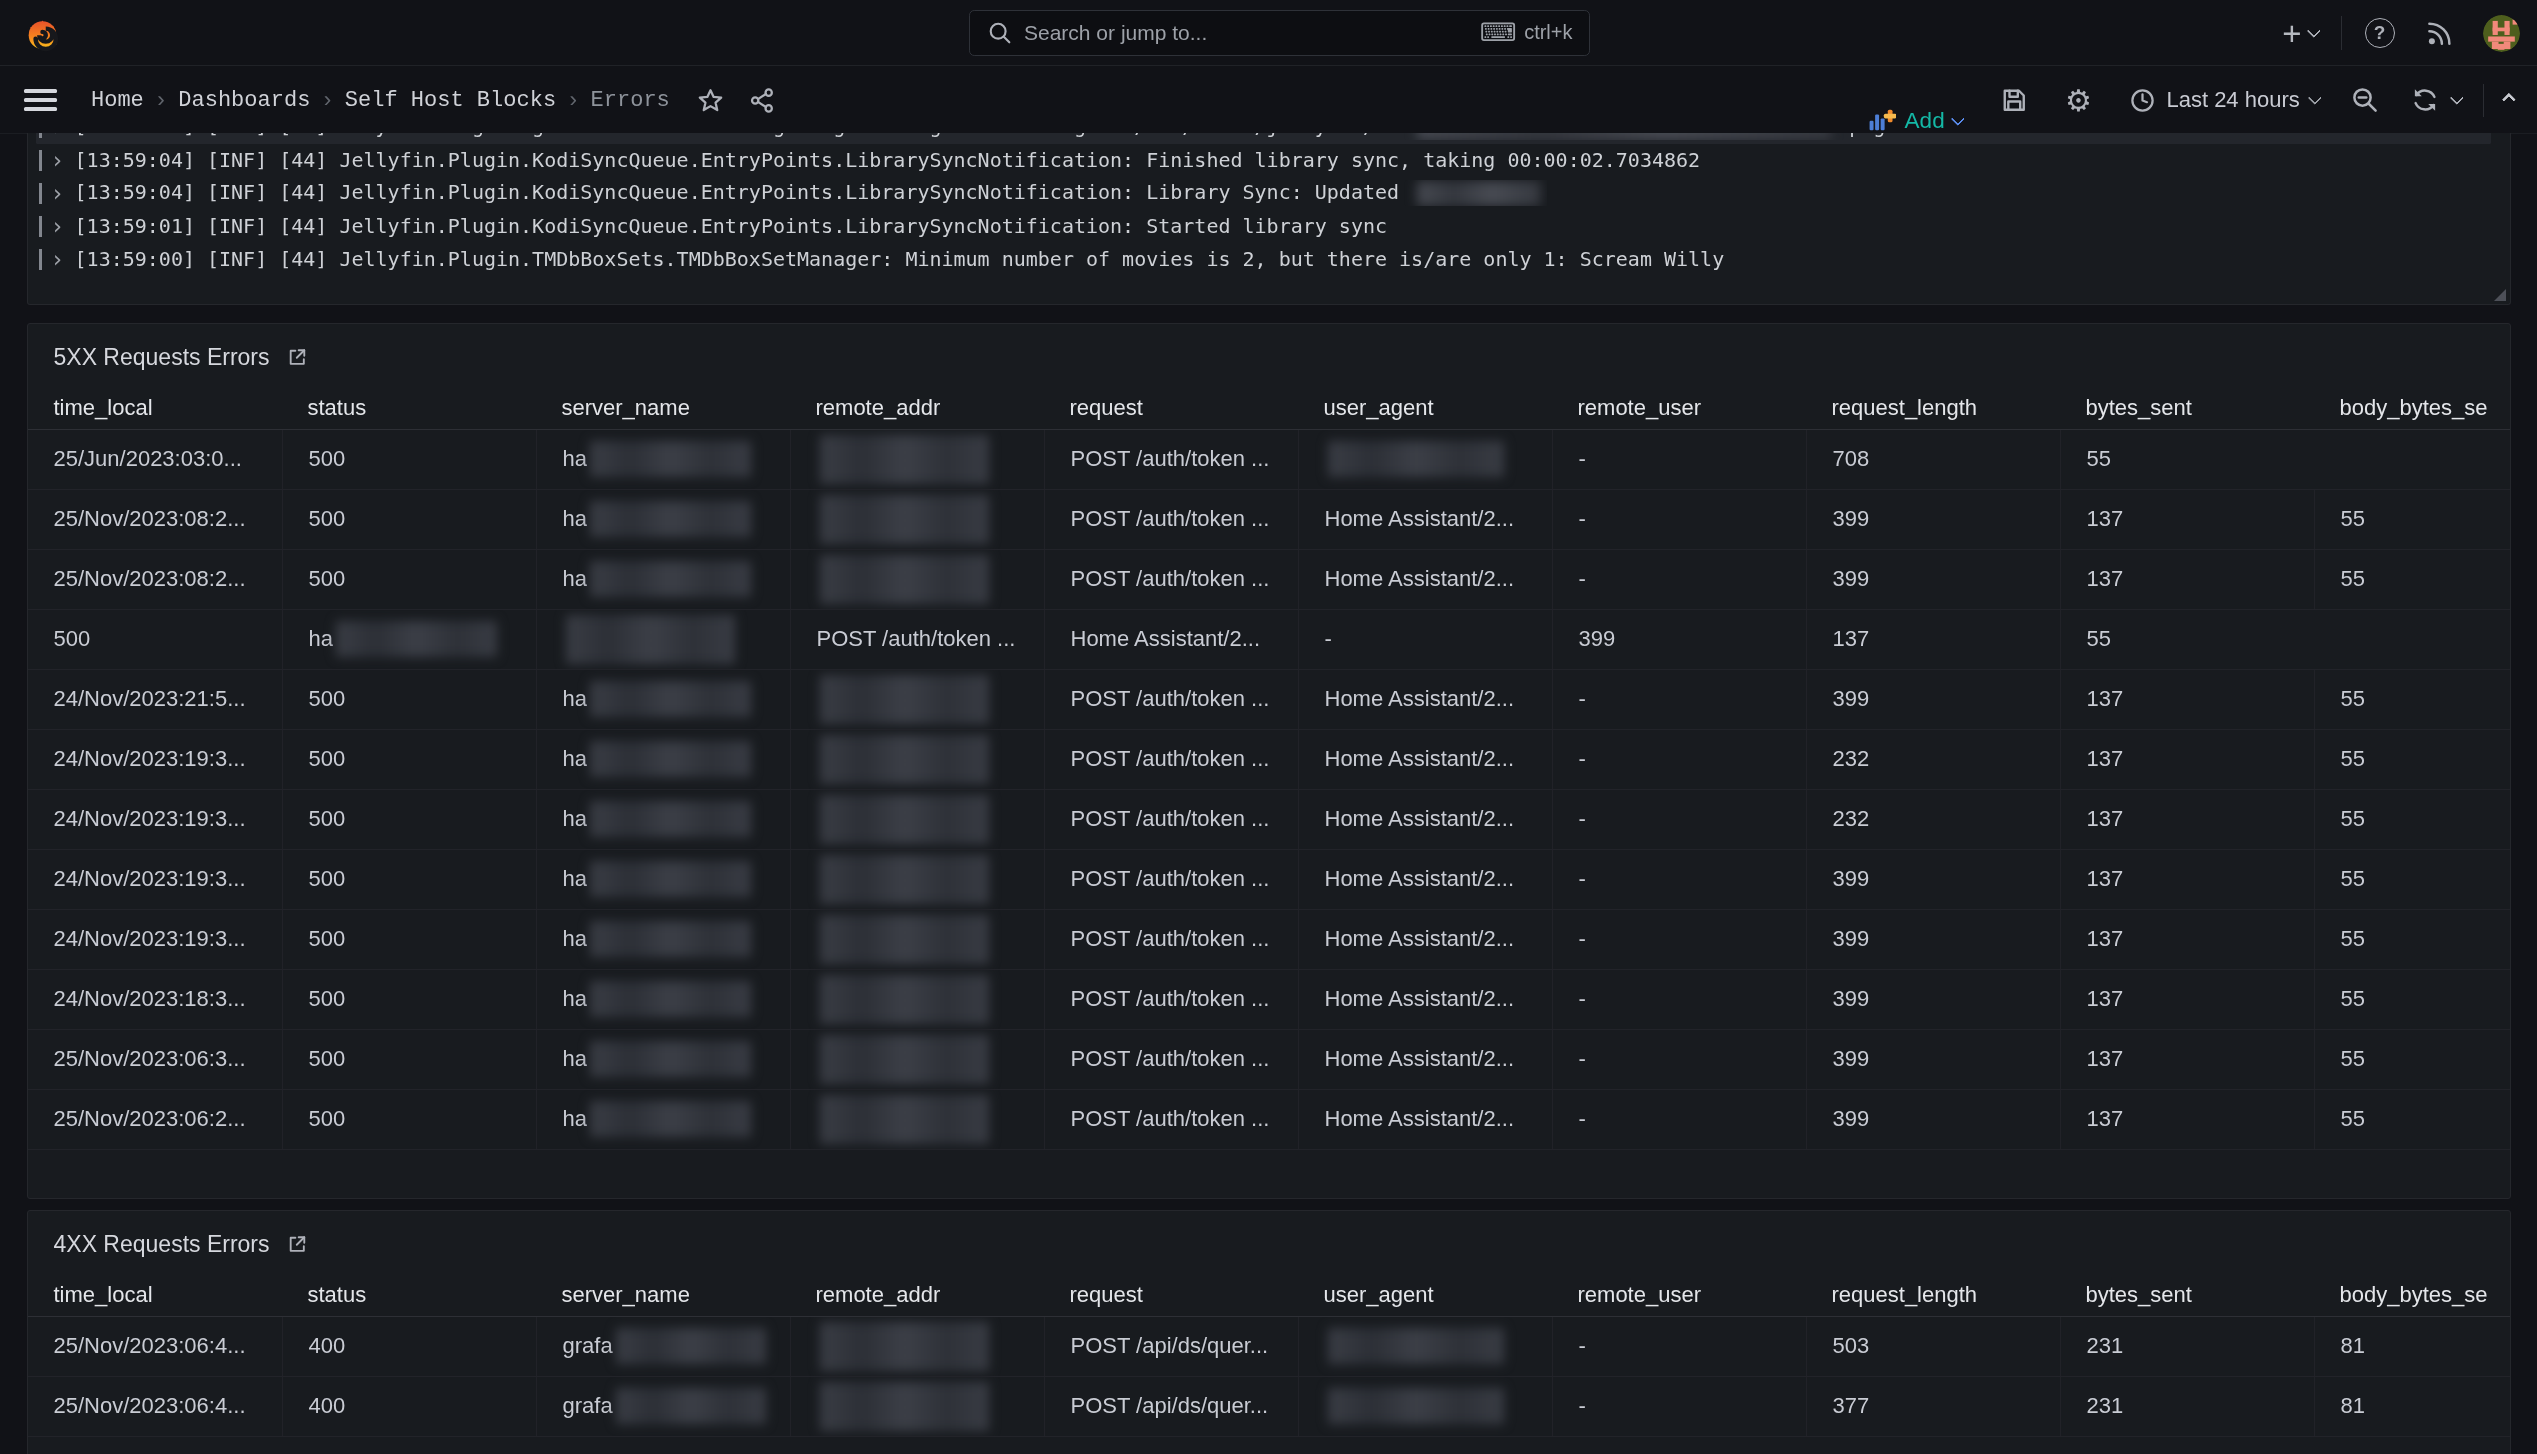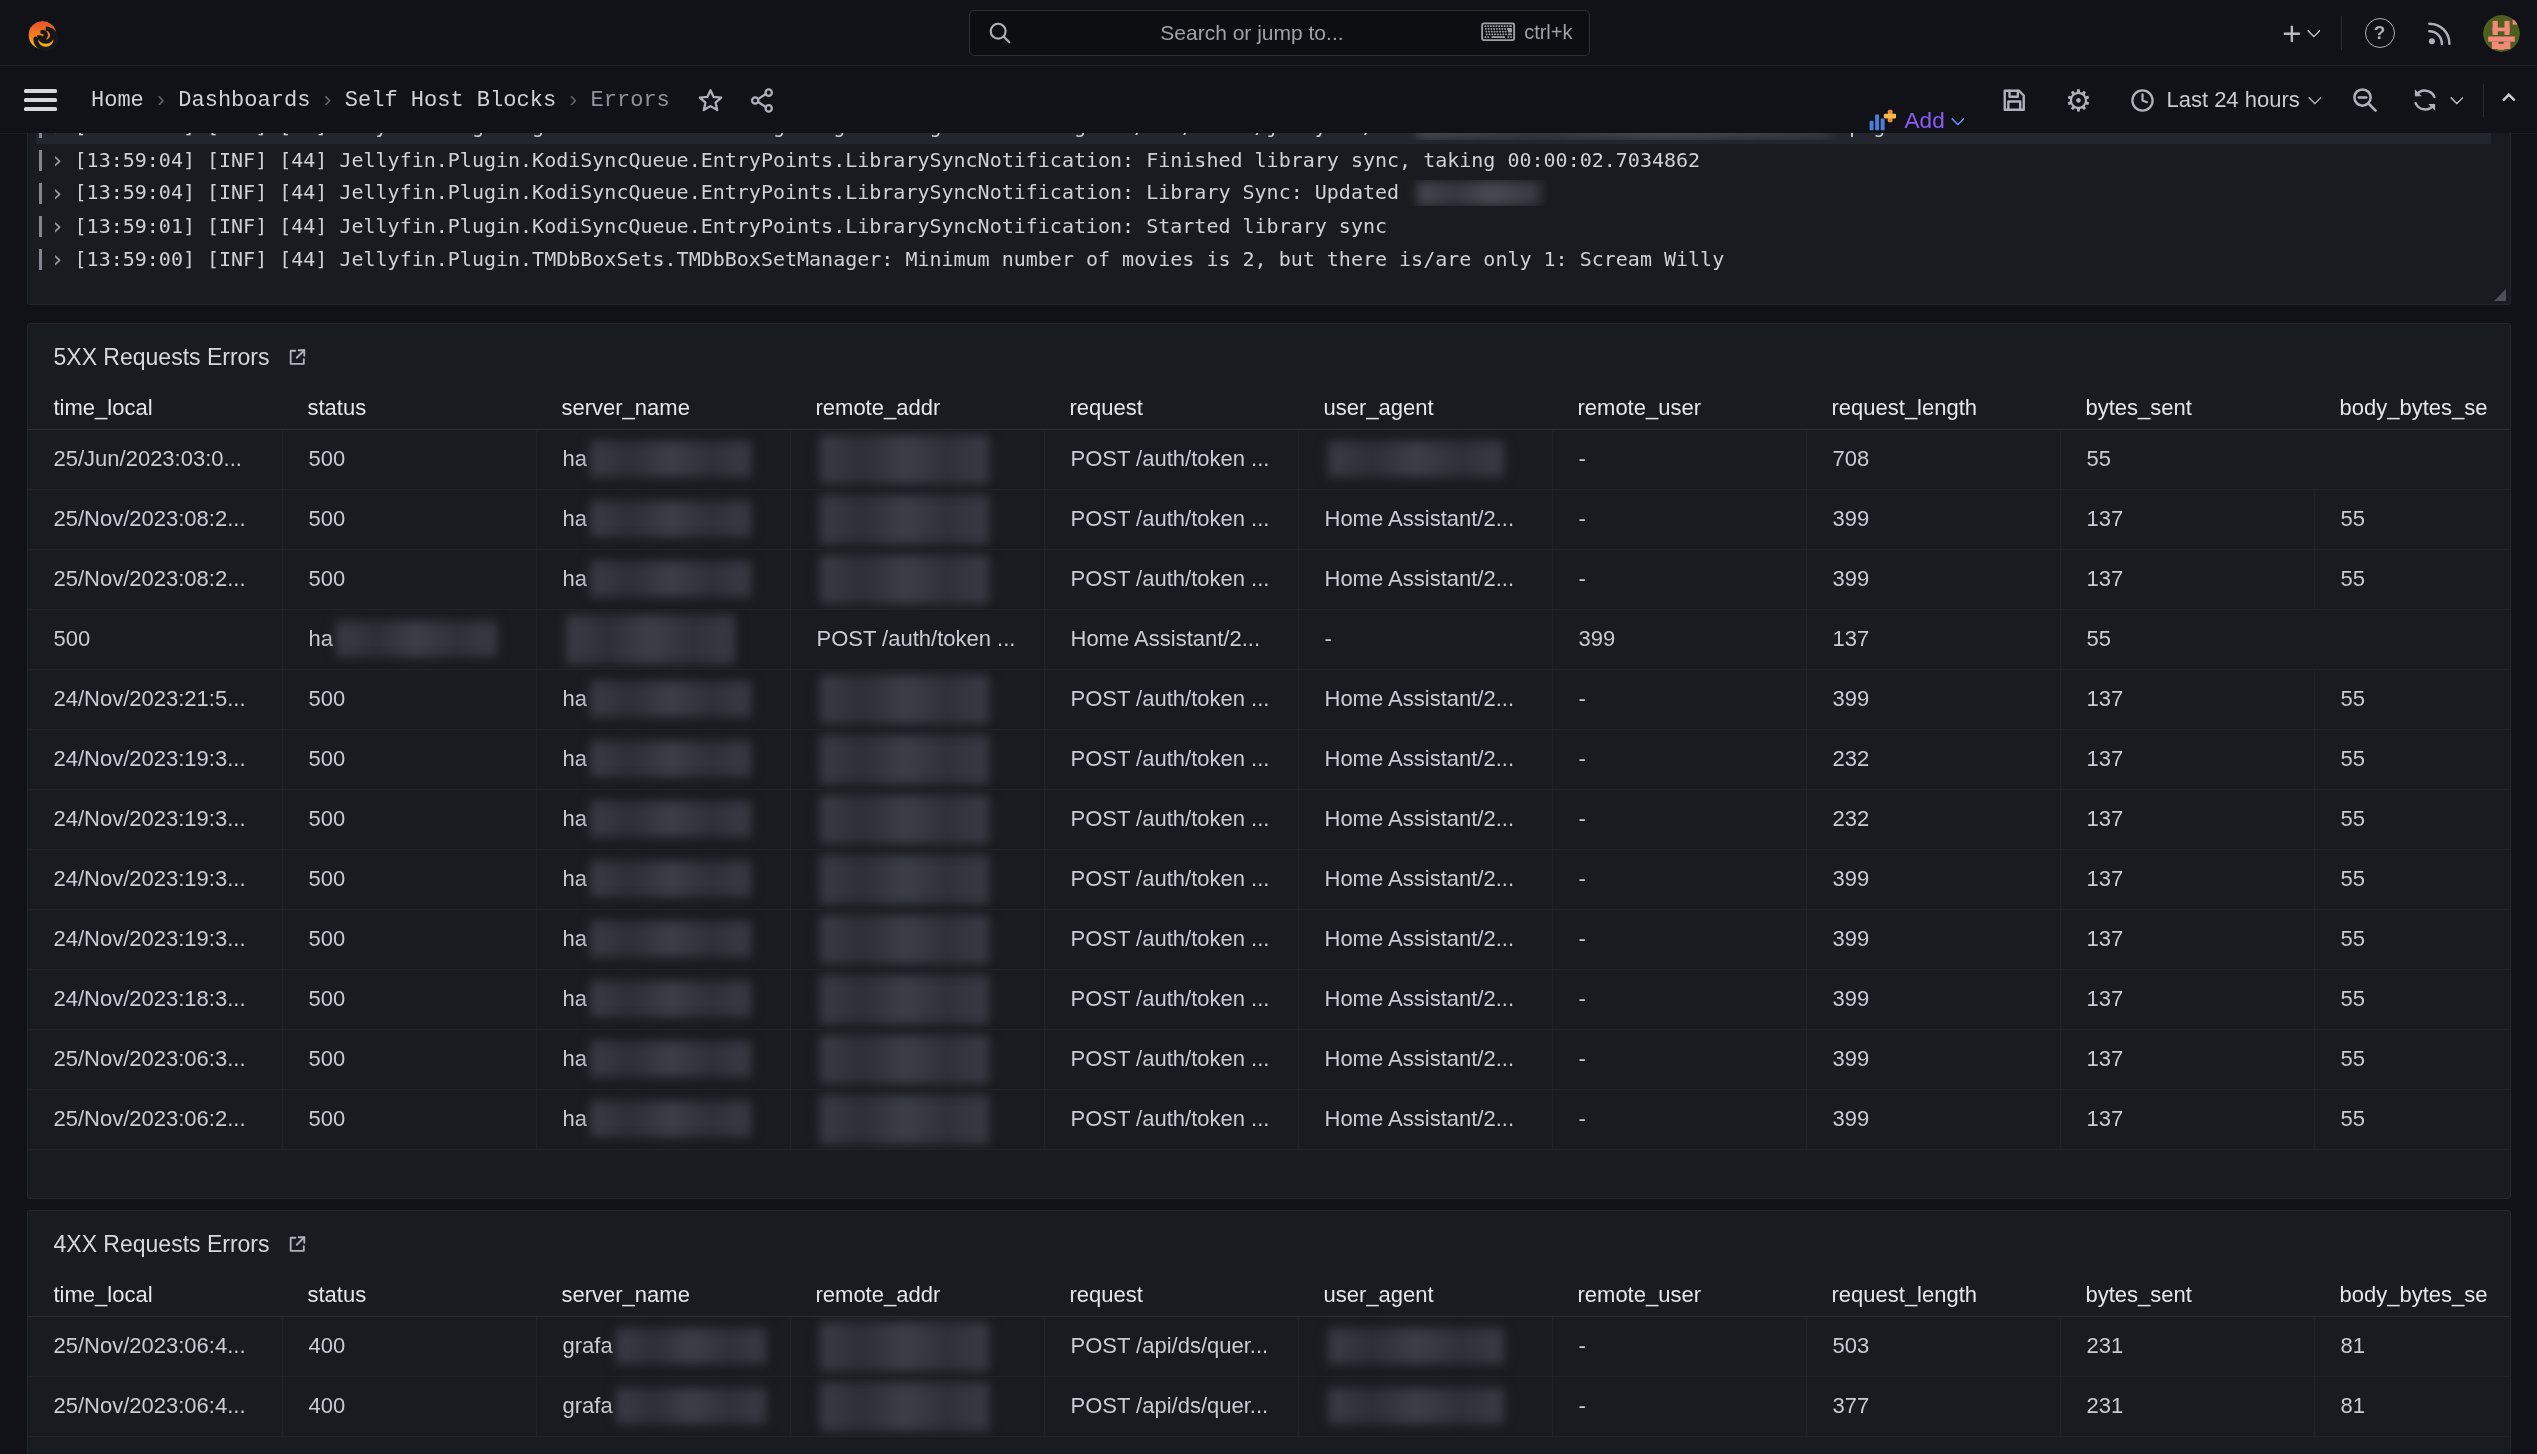--- a/index.html
+++ b/index.html
@@ -5,21 +5,21 @@
   * { margin:0; padding:0; box-sizing:border-box; }
   html,body { background:#0d0e11; }
   body { width:2538px; height:1455px; overflow:hidden; font-family:"Liberation Sans", sans-serif; }
   .screen { position:relative; width:2538px; height:1455px; background:#111217; overflow:hidden; color:#ccccdc; }
 
   
   .topnav { position:absolute; top:0; left:0; width:100%; height:66px; background:#111217; border-bottom:0.7px solid #202227; }
   .logo { position:absolute; left:22.5px; top:13.5px; width:39px; height:39px; cursor:pointer; }
   .searchbox { position:absolute; left:969px; top:9.7px; width:621px; height:46px; background:#0d0e12; border:0.7px solid #2e3138; border-radius:5.2px; display:flex; align-items:center; padding:0 16.5px; cursor:text; }
   .s-icon { display:flex; margin-right:12px; }
-  .s-ph { font-size:21px; color:#9da1a8; flex:1;text-align:center; }
+  .s-ph { font-size:21px; color:#9da1a8; flex:1; }
   .s-kbd { display:flex; align-items:center; gap:7.5px; color:#9da1a8; font-size:20px; }
   .kbd-glyph { font-size:25.5px; line-height:1; }
   .nav-right { position:absolute; right:18px; top:0; height:66px; display:flex; align-items:center; color:#aeb1b9; }
   .plus-glyph { font-size:33px; font-weight:300; color:#b5b8bf; line-height:1; }
   .chev { display:inline-block; width:9.7px; height:9.7px; border-right:2.2px solid currentColor; border-bottom:2.2px solid currentColor; transform:rotate(45deg) translate(-1.5px,-1.5px); border-radius:0.7px; }
   .chev.up { transform:rotate(-135deg); }
   .nav-div { width:0.7px; height:34px; background:#2b2d33; margin:0 22.5px; }
   .help-circle { width:30px; height:30px; border:1.9px solid #aeb1b9; border-radius:50%; display:flex; align-items:center; justify-content:center; font-size:19px; font-weight:700; color:#aeb1b9; }
   .iconbtn { background:none; border:none; color:#aeb1b9; cursor:pointer; display:flex; align-items:center; gap:7.5px; }
   .avatar { width:37px; height:37px; border-radius:50%; overflow:hidden; margin-left:28.5px; cursor:pointer; }
@@ -27,21 +27,21 @@
   
   .subnav { position:absolute; top:67px; left:0; width:100%; height:67px; display:flex; align-items:center; padding:0 24px; background:#111217; border-bottom:0.7px solid #1b1d22; }
   .hamburger { width:33px; display:flex; flex-direction:column; gap:5.2px; cursor:pointer; margin-right:34px; }
   .hamburger span { display:block; height:3.7px; background:#d5d7dd; border-radius:1.5px; }
   .crumbs { display:flex; align-items:center; gap:13.5px; font-size:22px; }
   .crumb { color:#d0d2d8; cursor:pointer;font-family:Liberation Mono, monospace; }
   .crumb.current { color:#8e939b; cursor:default; }
   .crumb-sep { color:#61656d; font-size:22.5px; }
   .bc-icons { display:flex; align-items:center; gap:25.5px; margin-left:27px; color:#b6b9c0; }
   .tb-right { margin-left:auto; display:flex; align-items:center; color:#b6b9c0; }
-  .addbtn { display:flex; align-items:center; gap:8.2px; color:#8b5cf6; font-size:22.5px; cursor:pointer;margin-top:41px; }
+  .addbtn { display:flex; align-items:center; gap:8.2px; color:#14b8a6; font-size:22.5px; cursor:pointer;margin-top:41px; }
   .tb-gap { width:37px; }
   .timep { display:flex; align-items:center; gap:10.5px; color:#c9cbd3; font-size:22px; cursor:pointer; }
   .refresh-group { display:flex; align-items:center; gap:12px; }
   .tb-div { width:0.7px; height:33px; background:#2b2d33; margin:0 21px; }
 
   
   .main { position:absolute; top:133px; left:0; width:2538px; height:1321px; }
   .panel { position:absolute; left:27px; width:2484px; background:#181b1f; border:0.7px solid #25272c; border-radius:3px; overflow:hidden; }
   .panel.logs { top:0; height:172px; border-top:none; border-radius:0 0 3px 3px; }
   .panel.t5 { top:190px; height:876px; }

